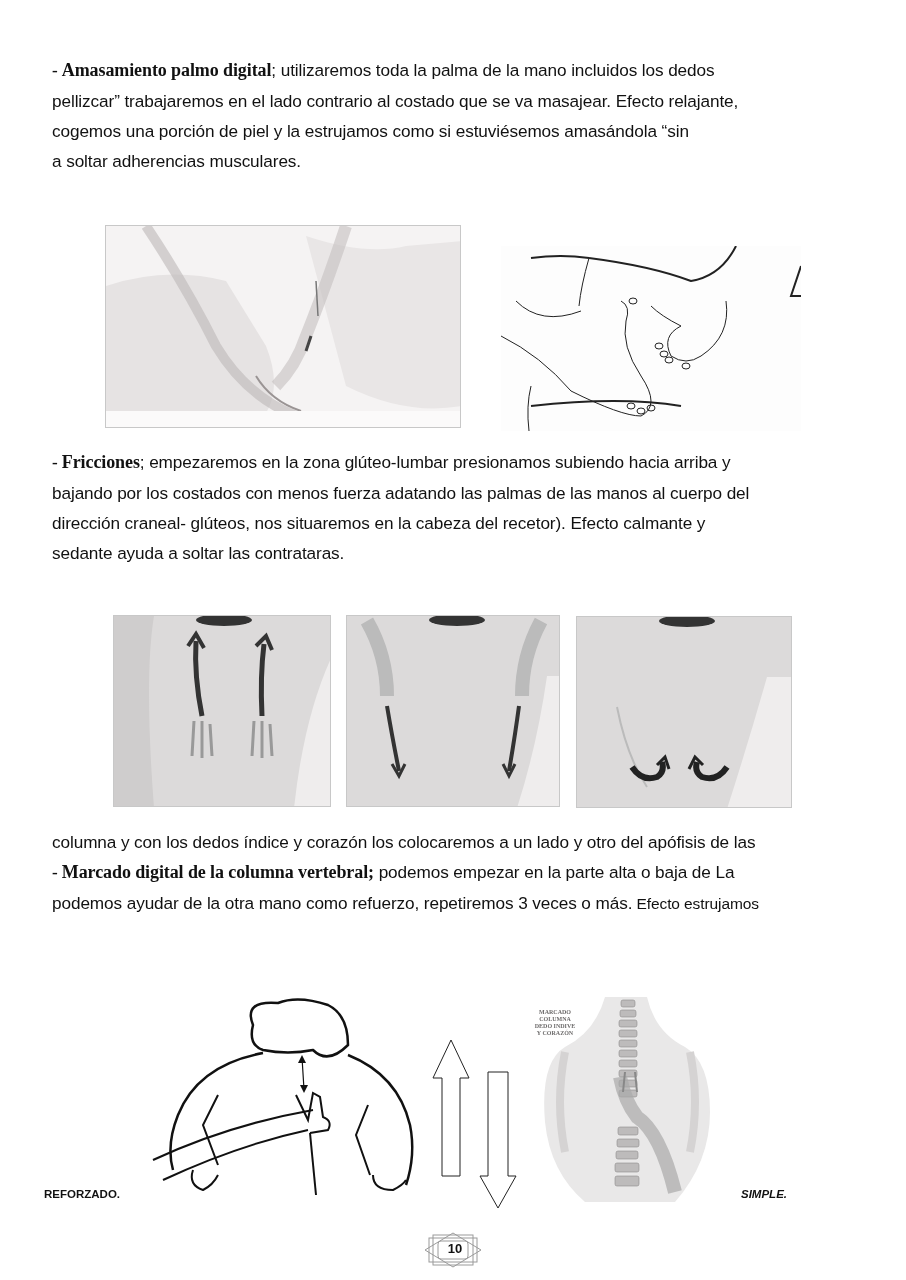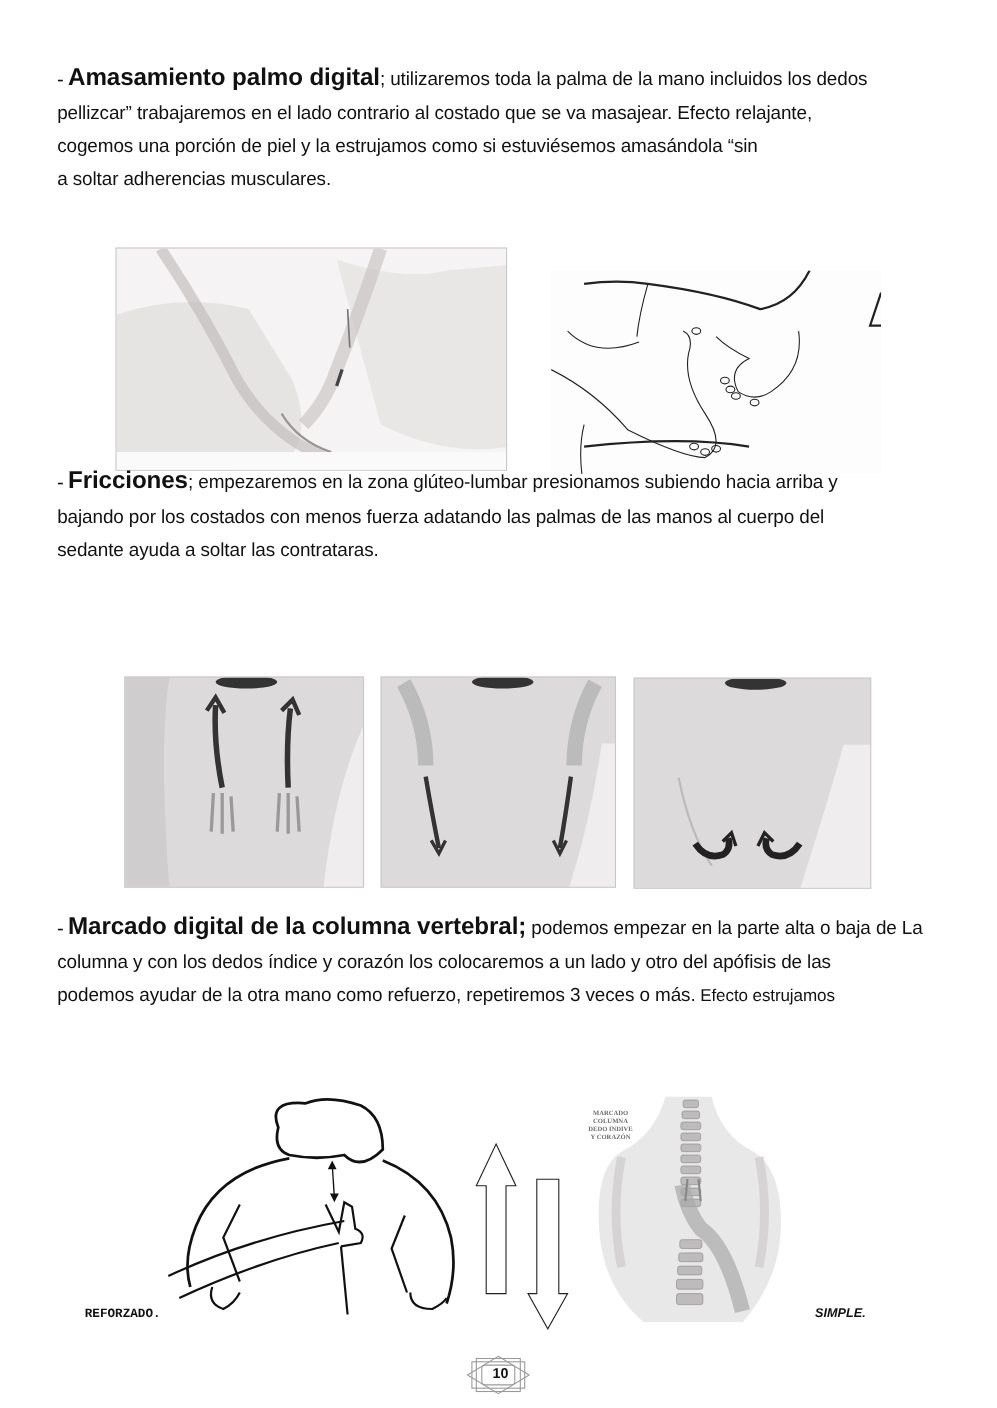--- a/index.html
+++ b/index.html
@@ -10,30 +10,30 @@
       position: absolute;
       left: 52px;
       width: 805px;
       font-family: "Liberation Sans", sans-serif;
       font-size: 17.2px;
       line-height: 30px;
       color: #111;
       letter-spacing: -0.1px;
     }
     .para .title {
-      font-family: Liberation Sans, sans-serif;
+      font-family: Liberation Serif, serif;
       font-weight: bold;
-      font-size: 22px;
+      font-size: 18px;
     }
     .para .dash { font-family: "Liberation Serif", serif; font-weight: bold; }
     .para .u { text-decoration: underline; }
     .para .line { display: block; white-space: nowrap; }
 
     #p1 { top: 55px; }
-    #p2 { top: 422px; }
+    #p2 { top: 447px; }
     #p3 { top: 827px; }
 
     .fig { position: absolute; }
     .photo {
       background: #f1efef;
       border: 1px solid #c8c8c8;
       overflow: hidden;
     }
     svg { display: block; }
 
@@ -103,20 +103,21 @@
     <ellipse cx="140" cy="165" rx="4" ry="3" fill="none" stroke="#222"></ellipse>
     <ellipse cx="150" cy="162" rx="4" ry="3" fill="none" stroke="#222"></ellipse>
     <path d="M30 140 Q25 160 28 185" stroke="#222" stroke-width="1" fill="none"></path>
     <path d="M30 160 Q120 150 180 160" stroke="#222" stroke-width="2" fill="none"></path>
   </svg>
 </div>
 
 <div class="para" id="p2">
   <span class="line"><span class="dash">- </span> <span class="title">Fricciones</span><span>; empezaremos en la zona glúteo-lumbar presionamos subiendo hacia arriba y</span></span>
   <span class="line">bajando por los costados con menos fuerza adatando las palmas de las manos al cuerpo del</span>
+  <span class="line">dirección craneal- glúteos, nos situaremos en la cabeza del recetor). Efecto calmante  y</span>
   <span class="line">sedante ayuda a soltar las contrataras.</span>
 </div>
 
 <div class="fig photo" style="left:113px;top:615px;width:218px;height:192px;background:#dedcdc;">
   <svg width="218" height="192" viewBox="0 0 218 192">
     <rect width="218" height="192" fill="#dcdada"></rect>
     <ellipse cx="110" cy="4" rx="28" ry="6" fill="#333"></ellipse>
     <path d="M0 0 L40 0 Q30 60 40 192 L0 192 Z" fill="#cfcdcd"></path>
     <path d="M218 40 Q190 100 180 192 L218 192 Z" fill="#efeded"></path>
     <path d="M88 100 Q80 60 82 25" stroke="#333" stroke-width="5" fill="none"></path>
@@ -149,22 +150,22 @@
     <path d="M190 60 Q170 130 150 192 L216 192 L216 60 Z" fill="#efeded"></path>
     <path d="M40 90 Q50 140 70 170" stroke="#bbb" stroke-width="2" fill="none"></path>
     <path d="M55 150 Q65 165 80 160 Q88 155 85 145" stroke="#222" stroke-width="6" fill="none"></path>
     <path d="M80 148 L88 140 L92 152" stroke="#222" stroke-width="3" fill="none"></path>
     <path d="M150 150 Q140 165 125 160 Q117 155 120 145" stroke="#222" stroke-width="6" fill="none"></path>
     <path d="M112 152 L118 140 L126 148" stroke="#222" stroke-width="3" fill="none"></path>
   </svg>
 </div>
 
 <div class="para" id="p3">
+  <span class="line">columna y con los dedos índice y corazón los colocaremos a un lado y otro del apófisis de las</span>
   <span class="line"><span class="dash">- </span> <span class="title">Marcado digital de la columna vertebral;</span><span>  podemos empezar en la parte alta o baja de La</span></span>
-  <span class="line">columna y con los dedos índice y corazón los colocaremos a un lado y otro del apófisis de las</span>
   <span class="line"><span>podemos ayudar de la otra mano como refuerzo, repetiremos 3 veces o más.</span><span style="font-size:15.5px"> Efecto estrujamos</span></span>
 </div>
 
 <div class="fig" style="left:148px;top:995px;width:275px;height:205px;">
   <svg width="275" height="205" viewBox="0 0 275 205">
     <path d="M105 30 Q95 5 130 8 Q150 0 180 10 Q200 20 200 50 Q180 70 165 55 Q140 60 115 55 Q100 50 105 30 Z" fill="none" stroke="#111" stroke-width="2.5"></path>
     <path d="M115 58 Q50 70 30 120 Q18 150 25 175" fill="none" stroke="#111" stroke-width="2.5"></path>
     <path d="M200 60 Q250 80 262 130 Q268 160 258 190" fill="none" stroke="#111" stroke-width="2.5"></path>
     <path d="M70 100 L55 130 L70 170" fill="none" stroke="#111" stroke-width="2"></path>
     <path d="M220 110 L208 140 L222 180" fill="none" stroke="#111" stroke-width="2"></path>
@@ -211,21 +212,21 @@
     </g>
     <path d="M95 85 Q100 110 112 125 Q135 140 150 200" stroke="#aaa" stroke-width="14" fill="none" opacity="0.7"></path>
     <path d="M100 80 L98 100 M110 80 L112 100" stroke="#888" stroke-width="2"></path>
     <text x="30" y="22" font-family="Liberation Serif, serif" font-weight="bold" font-size="6" fill="#6c6a6a" text-anchor="middle">MARCADO</text>
     <text x="30" y="29" font-family="Liberation Serif, serif" font-weight="bold" font-size="6" fill="#6c6a6a" text-anchor="middle">COLUMNA</text>
     <text x="30" y="36" font-family="Liberation Serif, serif" font-weight="bold" font-size="6" fill="#6c6a6a" text-anchor="middle">DEDO INDIVE</text>
     <text x="30" y="43" font-family="Liberation Serif, serif" font-weight="bold" font-size="6" fill="#6c6a6a" text-anchor="middle">Y CORAZÓN</text>
   </svg>
 </div>
 
-<div class="caption" style="left:77px;top:1188px;font-family:Liberation Mono, monospace;">REFORZADO.</div>
+<div class="caption" style="left:44px;top:1188px;">REFORZADO.</div>
 <div class="caption" style="left:741px;top:1188px;font-style:italic;">SIMPLE.</div>
 
 <div class="page-num">
   <svg width="60" height="36" viewBox="0 0 60 36">
     <rect x="6" y="6" width="48" height="24" fill="none" stroke="#9a9a9a" stroke-width="1"></rect>
     <rect x="10" y="3" width="40" height="30" fill="none" stroke="#9a9a9a" stroke-width="1"></rect>
     <path d="M30 1 L58 18 L30 35 L2 18 Z" fill="none" stroke="#9a9a9a" stroke-width="1"></path>
     <rect x="15" y="9" width="30" height="18" rx="3" fill="#fff" stroke="#9a9a9a" stroke-width="1"></rect>
   </svg>
   <div class="num">10</div>

